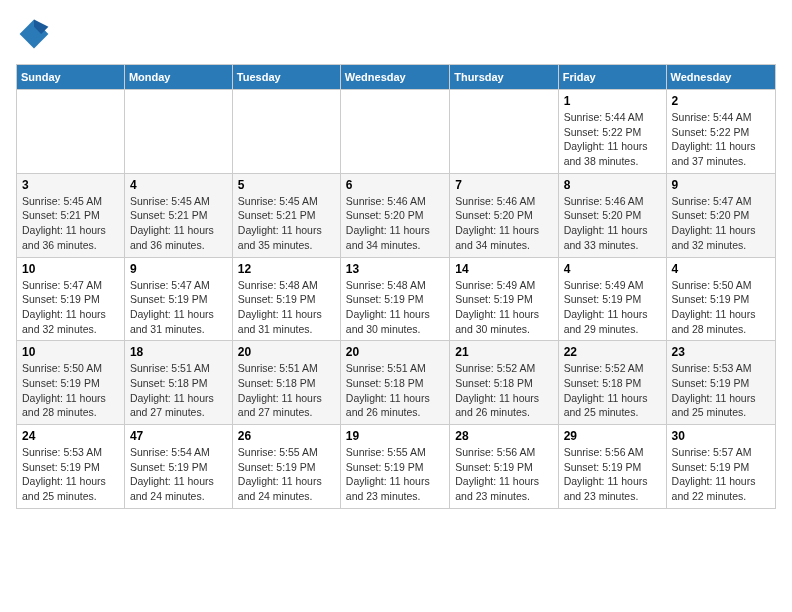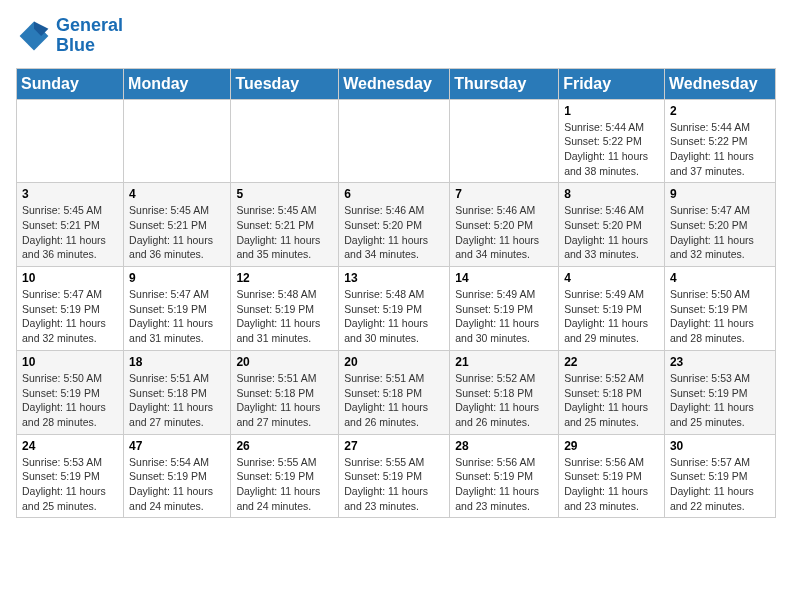--- a/index.html
+++ b/index.html
@@ -47,21 +47,21 @@
     .calendar {
       width: 100%;
       border-collapse: collapse;
       font-size: 10.5px;
     }
     .calendar th {
       background-color: #2a7ab8;
       color: #fff;
       padding: 6px 4px;
       text-align: left;
-      font-size: 16px;
+      font-size: 11px;
       font-weight: bold;
       border: 1px solid #ccc;
     }
     .calendar td {
       border: 1px solid #ccc;
       vertical-align: top;
       padding: 4px 5px;
       width: 113px;
       min-height: 80px;
       background: #fff;
@@ -85,24 +85,20 @@
   </style>
 </head>
 <body>
 
 <div class="header">
   <div class="logo">
     <svg class="logo-icon" viewBox="0 0 40 40">
       <polygon points="20,4 36,20 20,36 4,20" fill="#2a7ab8"></polygon>
       <polygon points="20,4 36,12 28,20 20,12" fill="#1a5a9a"></polygon>
     </svg>
-    <div class="logo-text">
-      <div><span class="blue">General</span></div>
-      <div><span class="blue">Blue</span></div>
-    </div>
   </div>
   <div class="title-block">
     <div class="month-title"></div>
     <div class="location-title"></div>
   </div>
 </div>
 
 <table class="calendar">
   <thead>
     <tr id="weekday-header">
@@ -228,21 +224,21 @@
         </td>
         <td>
           <span class="day-num">47</span>
           <div class="day-info">Sunrise: 5:54 AM<br>Sunset: 5:19 PM<br>Daylight: 11 hours and 24 minutes.</div>
         </td>
         <td>
           <span class="day-num">26</span>
           <div class="day-info">Sunrise: 5:55 AM<br>Sunset: 5:19 PM<br>Daylight: 11 hours and 24 minutes.</div>
         </td>
         <td>
-          <span class="day-num">27</span>
+          <span class="day-num">19</span>
           <div class="day-info">Sunrise: 5:55 AM<br>Sunset: 5:19 PM<br>Daylight: 11 hours and 23 minutes.</div>
         </td>
         <td>
           <span class="day-num">28</span>
           <div class="day-info">Sunrise: 5:56 AM<br>Sunset: 5:19 PM<br>Daylight: 11 hours and 23 minutes.</div>
         </td>
         <td>
           <span class="day-num">29</span>
           <div class="day-info">Sunrise: 5:56 AM<br>Sunset: 5:19 PM<br>Daylight: 11 hours and 23 minutes.</div>
         </td>

